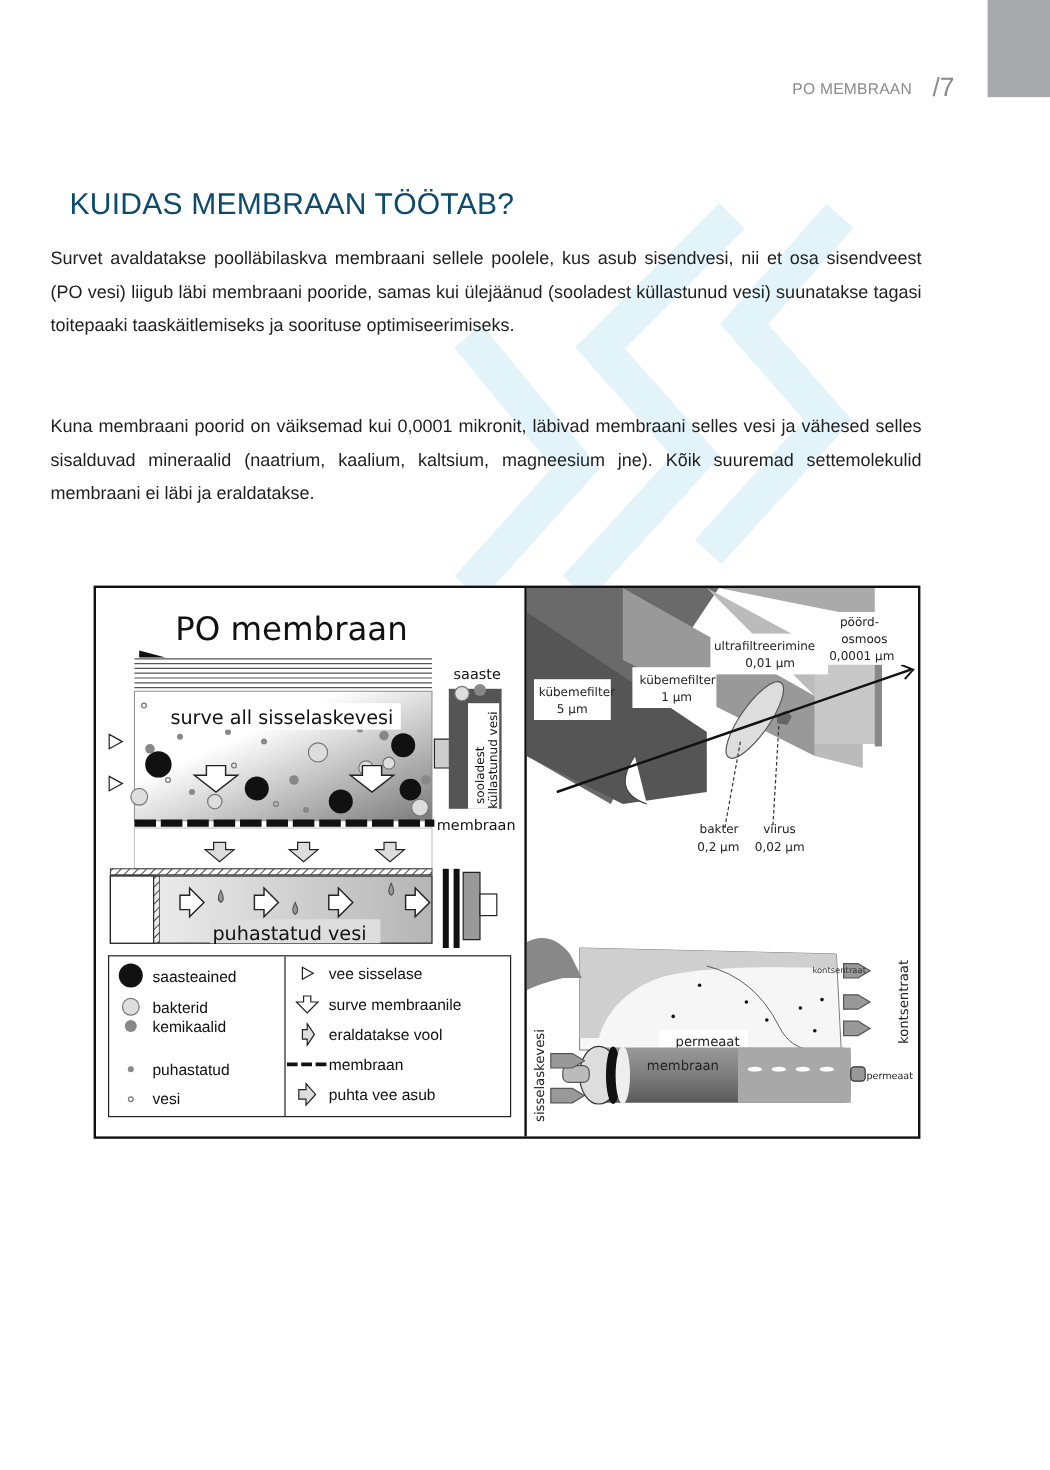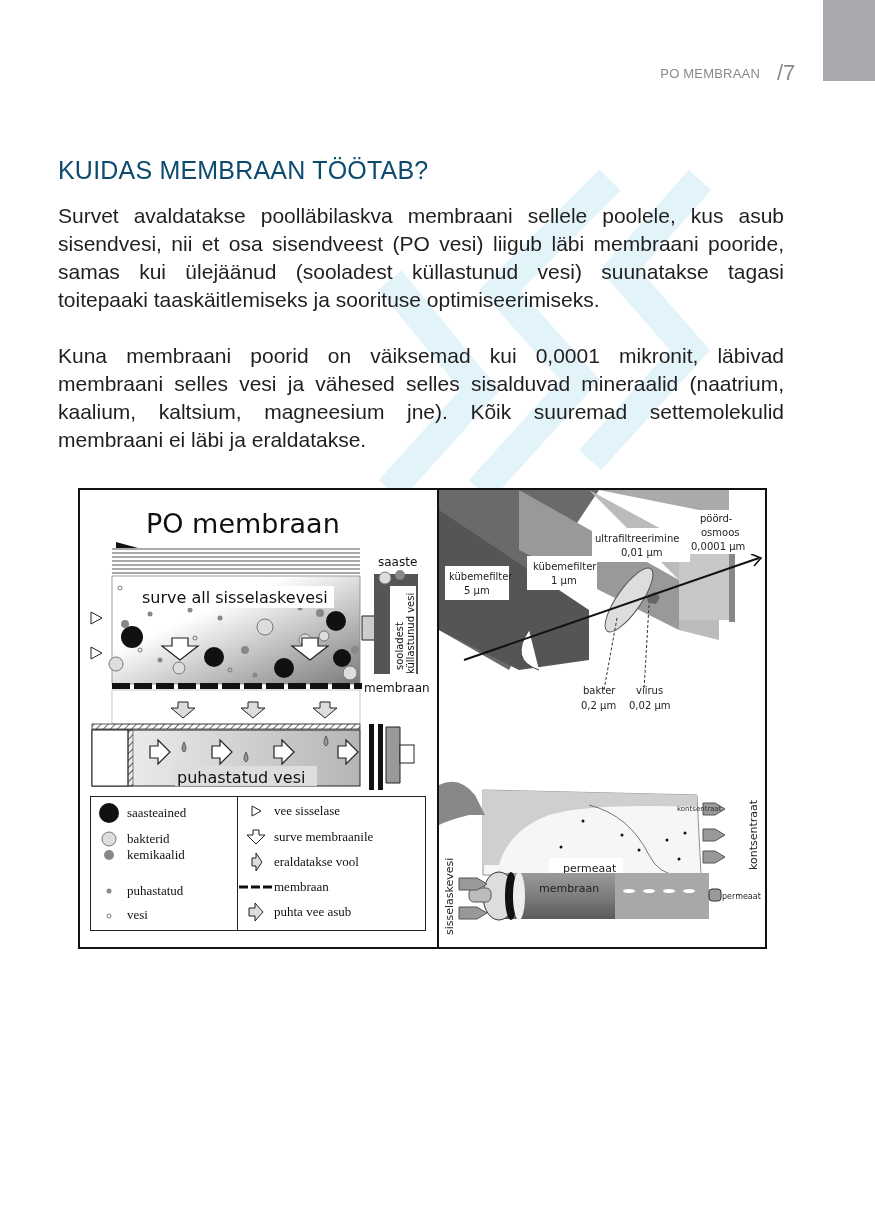--- a/index.html
+++ b/index.html
@@ -8,40 +8,40 @@
 
   .watermark { position: absolute; left: 330px; top: 160px; width: 460px; height: 330px; pointer-events: none; }
 
   .corner-tab { position: absolute; left: 823px; top: 0; width: 52px; height: 81px; background: #a7a9ad; }
 
   .running-header { position: absolute; right: 115px; top: 66px; font-size: 13px; color: #8a8a8a; letter-spacing: 0.2px; }
   .page-number { position: absolute; left: 777px; top: 60px; font-size: 22px; color: #8a8a8a; }
 
   .page-title { position: absolute; left: 58px; top: 156px; font-size: 25px; font-weight: normal; color: #0c4a6e; margin: 0; letter-spacing: 0.2px; }
 
-  .para { position: absolute; left: 58px; width: 726px; font-size: 21px; line-height: 28px;
+  .para { position: absolute; left: 42px; width: 726px; font-size: 15px; line-height: 28px;
           text-align: justify; margin: 0; color: #1f1f1f; }
   .para1 { top: 202px; }
   .para2 { top: 342px; }
 
   .figure { position: absolute; left: 78px; top: 488px; width: 689px; height: 461px;
             border: 2px solid #111; box-sizing: border-box; background: #fff; }
   .fig-divider { position: absolute; left: 357px; top: 0; width: 2px; height: 100%; background: #111; }
 
   .panel { position: absolute; overflow: hidden; }
   .panel-a { left: 0; top: 0; width: 357px; height: 457px; }
   .panel-b { left: 359px; top: 0; width: 326px; height: 285px; }
   .panel-c { left: 359px; top: 285px; width: 326px; height: 172px; }
 
   svg text { font-family: "DejaVu Sans", sans-serif; }
   .legend { position: absolute; left: 10px; top: 306px; width: 336px; height: 135px; border: 1.5px solid #222; box-sizing: border-box; }
   .legend-col { position: absolute; top: 0; height: 100%; }
   .legend-col.left { left: 0; width: 146px; border-right: 1.5px solid #222; }
   .legend-col.right { left: 147px; width: 188px; text-align: right; }
-  .legend-item { position: absolute; left: 0; height: 24px; display: flex; align-items: center; font-family: Liberation Serif, serif; font-size: 13px; color: #111; }
+  .legend-item { position: absolute; left: 0; height: 24px; display: flex; align-items: center; font-family: Liberation Sans, sans-serif; font-size: 13px; color: #111; }
   .legend-sym { width: 36px; display: flex; justify-content: center; align-items: center; }
 </style>
 </head>
 <body>
 
 <svg class="watermark" viewBox="0 0 460 330">
   <g fill="none" stroke="#e3f3fa" stroke-width="30" stroke-linecap="butt">
     <polyline points="60,330 150,230 60,120"></polyline>
     <polyline points="150,330 250,220 170,130 280,20"></polyline>
     <polyline points="260,300 360,190 290,110 370,20"></polyline>

